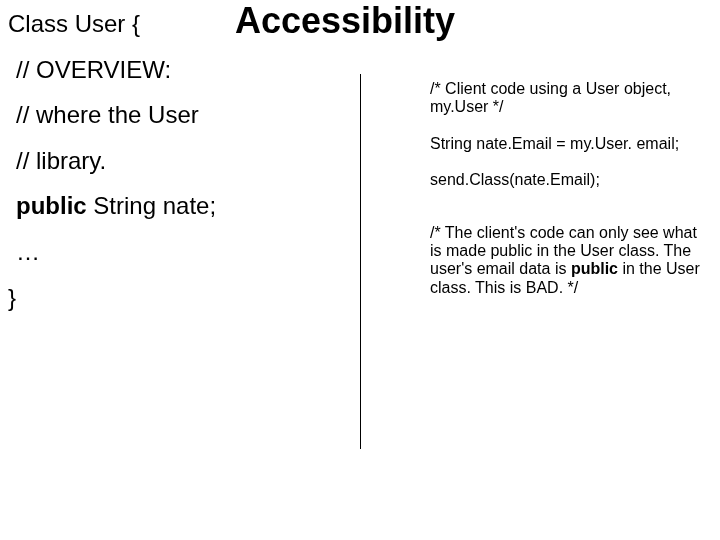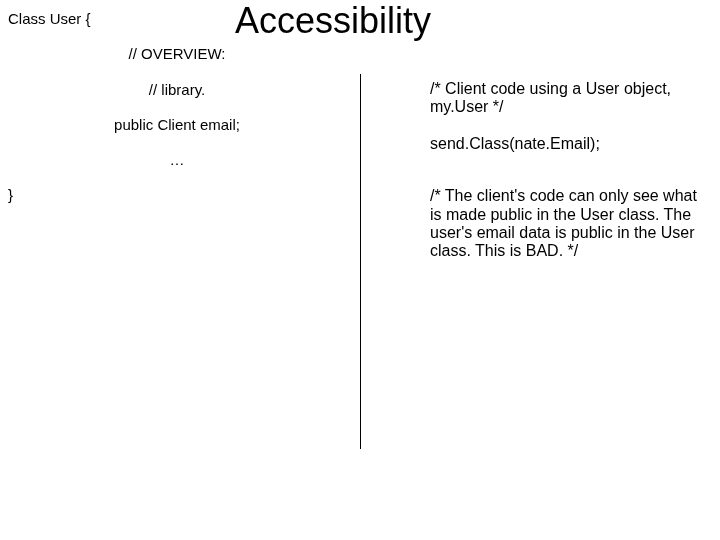--- a/index.html
+++ b/index.html
@@ -15,75 +15,76 @@
   .slide {
     position: relative;
     width: 720px;
     height: 540px;
   }
   .title {
     position: absolute;
     left: 235px;
     top: 0px;
     font-size: 36px;
-    font-weight: 400;
+    font-weight: 700;
   }
   .left-col {
     position: absolute;
     left: 8px;
     top: 10px;
     width: 330px;
-    font-size: 15px;
+    font-size: 24px;
     line-height: 1.15;
   }
   .left-col p {
     margin: 0 0 18px 0;
   }
   .left-col .indent {
     margin-left: 8px;
-    text-align: center;
   }
   .right-col {
     position: absolute;
     left: 430px;
     top: 80px;
     width: 270px;
     font-size: 16px;
     line-height: 1.15;
   }
   .right-col p {
     margin: 0 0 18px 0;
   }
   .divider {
     position: absolute;
     left: 360px;
     top: 74px;
     width: 0;
     height: 375px;
     border-left: 1px solid #000;
   }
-  .bold { font-weight: normal; }
+  .bold { font-weight: bold; }
 </style>
 </head>
 <body>
 
 <div class="slide">
 
   <div class="title">Accessibility</div>
 
   <div class="left-col">
     <p>Class User {</p>
     <p class="indent">// OVERVIEW:</p>
+    <p class="indent">// where the User</p>
     <p class="indent">// library.</p>
-    <p class="indent"><span class="bold">public</span><span> Client email;</span></p>
+    <p class="indent"><span class="bold">public</span><span> String nate;</span></p>
     <p class="indent">…</p>
     <p>}</p>
   </div>
 
   <div class="divider"></div>
 
   <div class="right-col">
     <p>/* Client code using a User object, my.User */</p>
+    <p>String nate.Email = my.User. email;</p>
     <p>send.Class(nate.Email);</p>
     <p style="margin-top:34px"><span>/*  The client's code can only see what is made public in the User class. The user's email data is </span><span class="bold">public</span><span> in the User class. This is BAD.  */</span></p>
   </div>
 
 </div>
 
 </body></html>

